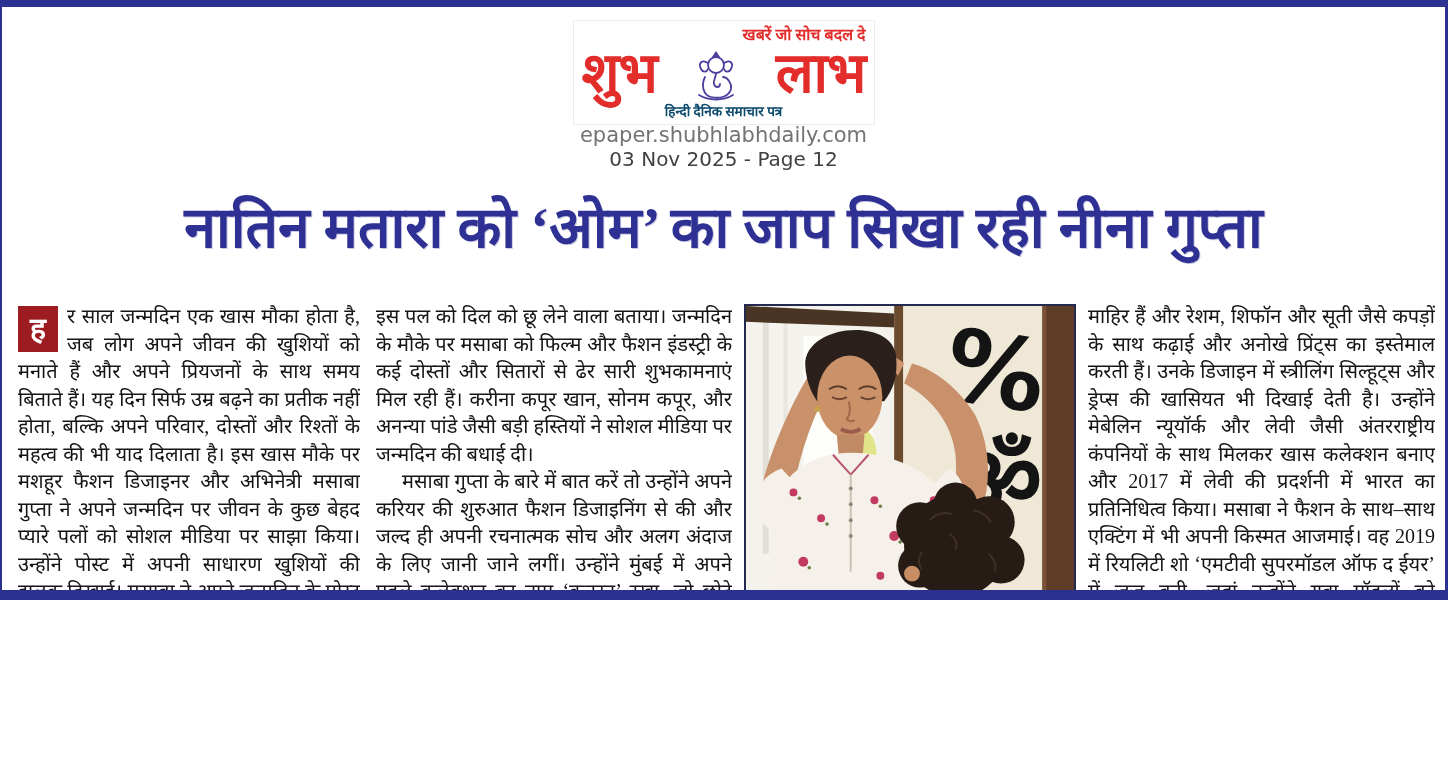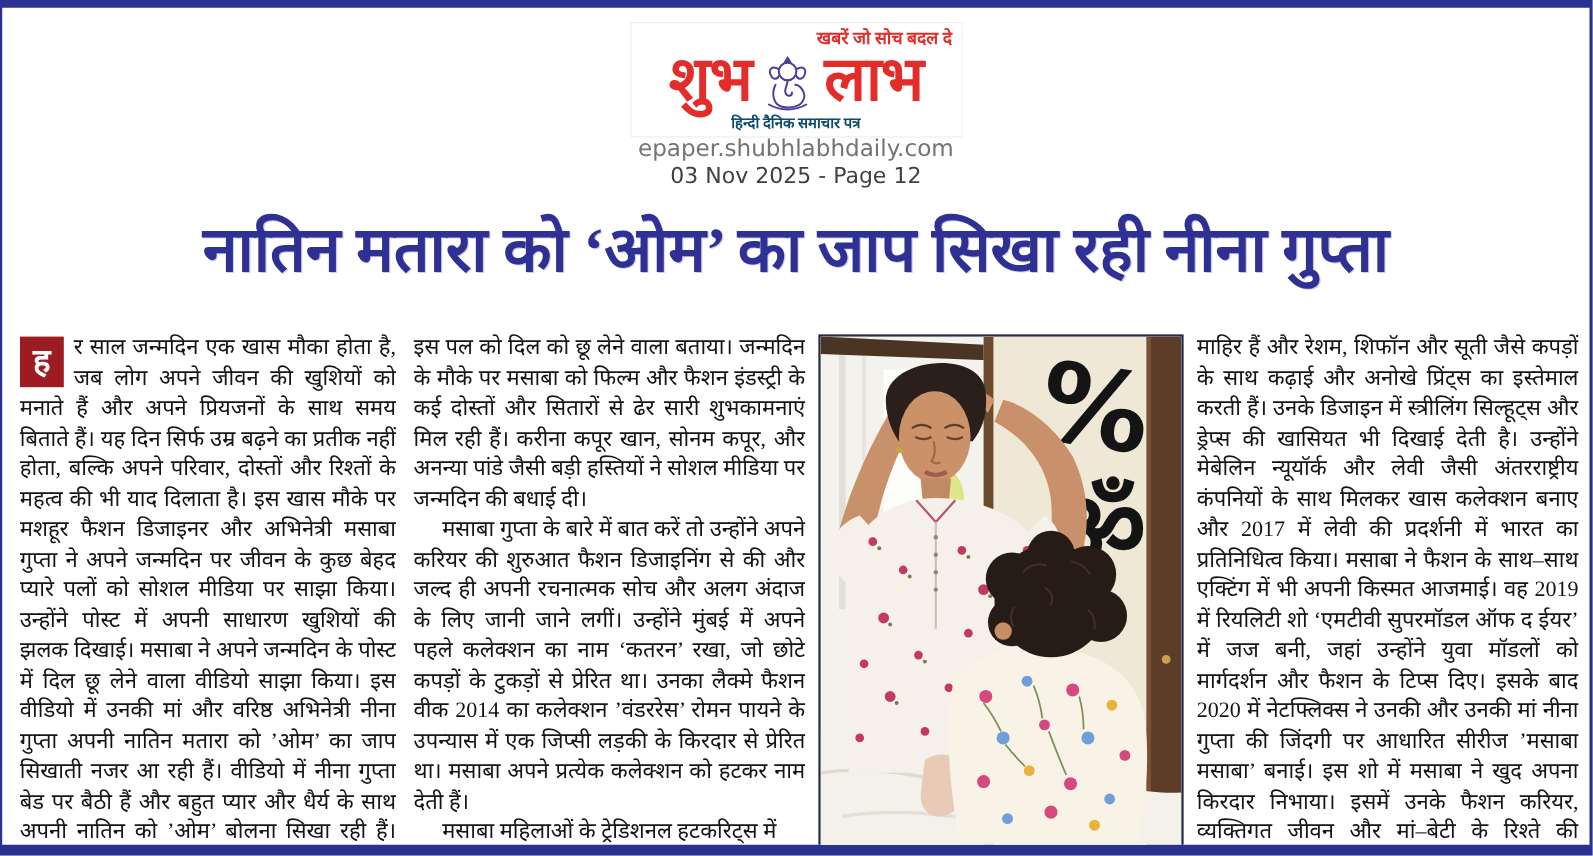--- a/index.html
+++ b/index.html
@@ -1,40 +1,40 @@
 <!DOCTYPE html>
 <html lang="hi"><head>
 <meta charset="utf-8">
 <style>
   html,body{margin:0;padding:0;background:#ffffff;}
   *{box-sizing:border-box;}
   .page{
     position:relative;
-    width:1448px;height:778px;
+    width:1448px;height:600px;
     background:#ffffff;
     border-top:7px solid #2b3191;
     border-bottom:10px solid #2b3191;
     border-left:2px solid #2b3191;
     border-right:3px solid #2b3191;
     overflow:hidden;
     font-family:"Liberation Serif", serif;
   }
 
   
   .masthead{
     position:absolute;left:50%;top:13px;transform:translateX(-50%);
     width:302px;padding:2px 8px 4px 8px;
     background:#ffffff;border:1px solid #ededed;
     text-align:center;
   }
   .masthead .tagline{
     color:#e22d2b;font-weight:bold;font-size:16px;text-align:right;
     font-family:"Liberation Serif", serif;
   }
-  .logo-row{display:flex;align-items:center;justify-content:center;gap:10px;line-height:1;}
+  .logo-row{display:flex;align-items:center;justify-content:space-between;gap:10px;line-height:1;}
   .logo-word{
     color:#e22d2b;font-weight:bold;font-size:56px;
     font-family:"Liberation Serif", serif;letter-spacing:-1px;
   }
   .ganesha{width:46px;height:56px;flex:0 0 auto;}
   .masthead .subtitle{
     color:#0c4a6e;font-weight:bold;font-size:13.5px;text-align:center;margin-top:1px;
   }
   .site-line{
     position:absolute;left:0;right:0;top:116px;text-align:center;

